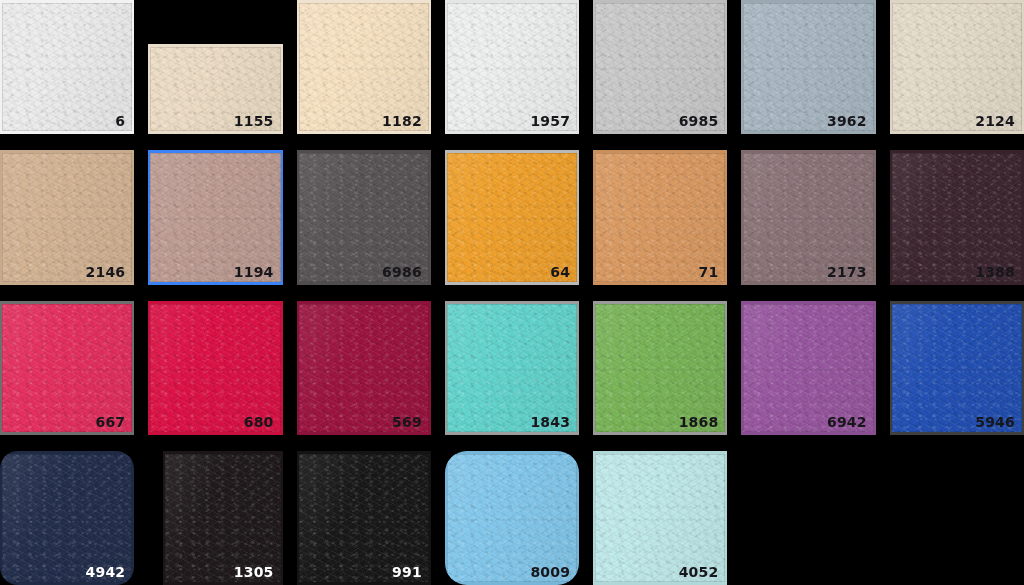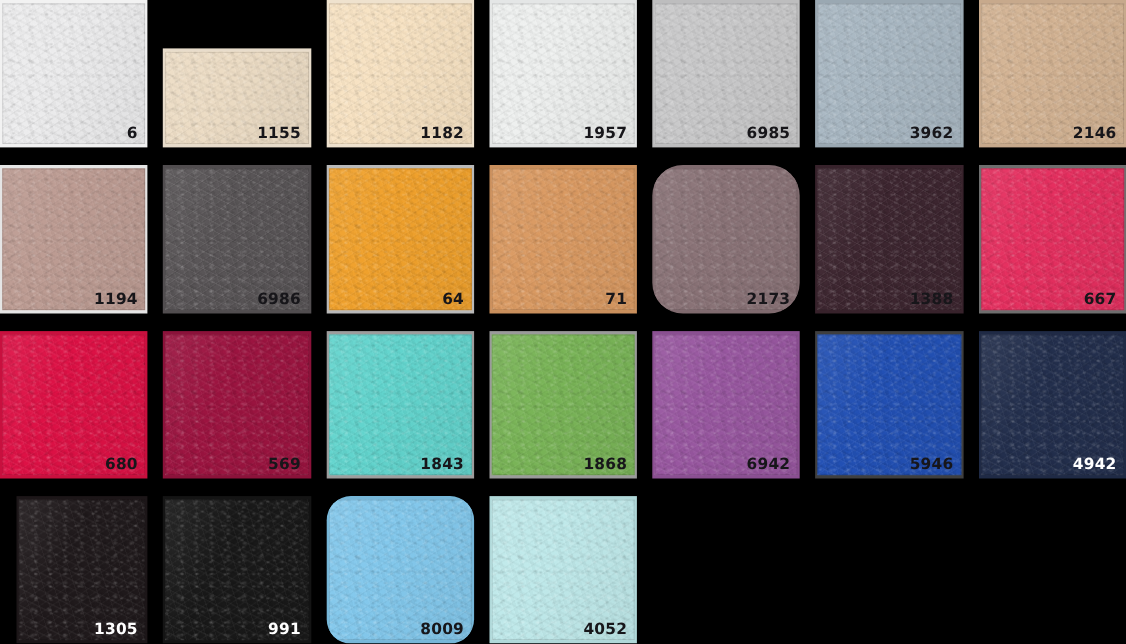--- a/index.html
+++ b/index.html
@@ -137,30 +137,39 @@
     </div>
     <div class="swatch-cell" style="background: rgb(154, 168, 178);">
       <div class="swatch-surface" style="background: rgb(168, 183, 194); inset: 3px 2px;">
         <div class="grain"></div>
         <div class="grain2"></div>
         <div class="vignette"></div>
         <div class="edge"></div>
       </div>
       <div class="swatch-label">3962</div>
     </div>
+    <div class="swatch-cell" style="background: rgb(221, 212, 195);">
+      <div class="swatch-surface" style="background: rgb(228, 219, 201); inset: 3px 2px;">
+        <div class="grain"></div>
+        <div class="grain2"></div>
+        <div class="vignette"></div>
+        <div class="edge"></div>
+      </div>
+      <div class="swatch-label">2124</div>
+    </div>
     <div class="swatch-cell" style="background: rgb(199, 169, 140);">
       <div class="swatch-surface" style="background: rgb(211, 179, 147); inset: 3px 2px;">
         <div class="grain"></div>
         <div class="grain2"></div>
         <div class="vignette"></div>
         <div class="edge"></div>
       </div>
       <div class="swatch-label">2146</div>
     </div>
-    <div class="swatch-cell" style="background: #e5e5e5;">
+    <div class="swatch-cell" style="background: #3b82f6;">
       <div class="swatch-surface" style="background: rgb(189, 156, 147); inset: 3px 2px;">
         <div class="grain"></div>
         <div class="grain2"></div>
         <div class="vignette"></div>
         <div class="edge"></div>
       </div>
       <div class="swatch-label">1194</div>
     </div>
     <div class="swatch-cell" style="background: rgb(81, 77, 79);">
       <div class="swatch-surface" style="background: rgb(89, 85, 87); inset: 3px 2px;">
@@ -182,21 +191,21 @@
     </div>
     <div class="swatch-cell" style="background: rgb(201, 143, 92);">
       <div class="swatch-surface" style="background: rgb(218, 154, 98); inset: 3px 2px;">
         <div class="grain"></div>
         <div class="grain2"></div>
         <div class="vignette"></div>
         <div class="edge"></div>
       </div>
       <div class="swatch-label">71</div>
     </div>
-    <div class="swatch-cell" style="background: rgb(127, 106, 110); border-radius: 28px;">
+    <div class="swatch-cell" style="background: rgb(127, 106, 110);">
       <div class="swatch-surface" style="background: rgb(138, 115, 119); inset: 3px 2px;">
         <div class="grain"></div>
         <div class="grain2"></div>
         <div class="vignette"></div>
         <div class="edge"></div>
       </div>
       <div class="swatch-label">2173</div>
     </div>
     <div class="swatch-cell" style="background: rgb(55, 34, 43);">
       <div class="swatch-surface" style="background: rgb(61, 38, 48); inset: 3px 2px;">
@@ -263,21 +272,21 @@
     </div>
     <div class="swatch-cell" style="background: rgb(63, 63, 63);">
       <div class="swatch-surface" style="background: rgb(34, 80, 180); inset: 3px 2px;">
         <div class="grain"></div>
         <div class="grain2"></div>
         <div class="vignette"></div>
         <div class="edge"></div>
       </div>
       <div class="swatch-label">5946</div>
     </div>
-    <div class="swatch-cell" style="background: rgb(31, 42, 69);">
+    <div class="swatch-cell" style="background: rgb(31, 42, 69); border-radius: 18px;">
       <div class="swatch-surface" style="background: rgb(35, 47, 77); inset: 3px 2px;">
         <div class="grain"></div>
         <div class="grain2"></div>
         <div class="vignette"></div>
         <div class="edge"></div>
       </div>
       <div class="swatch-label light">4942</div>
     </div>
     <div class="swatch-cell" style="background: rgb(28, 22, 24); margin-left: 15px;">
       <div class="swatch-surface" style="background: rgb(32, 26, 28); inset: 3px 2px;">

